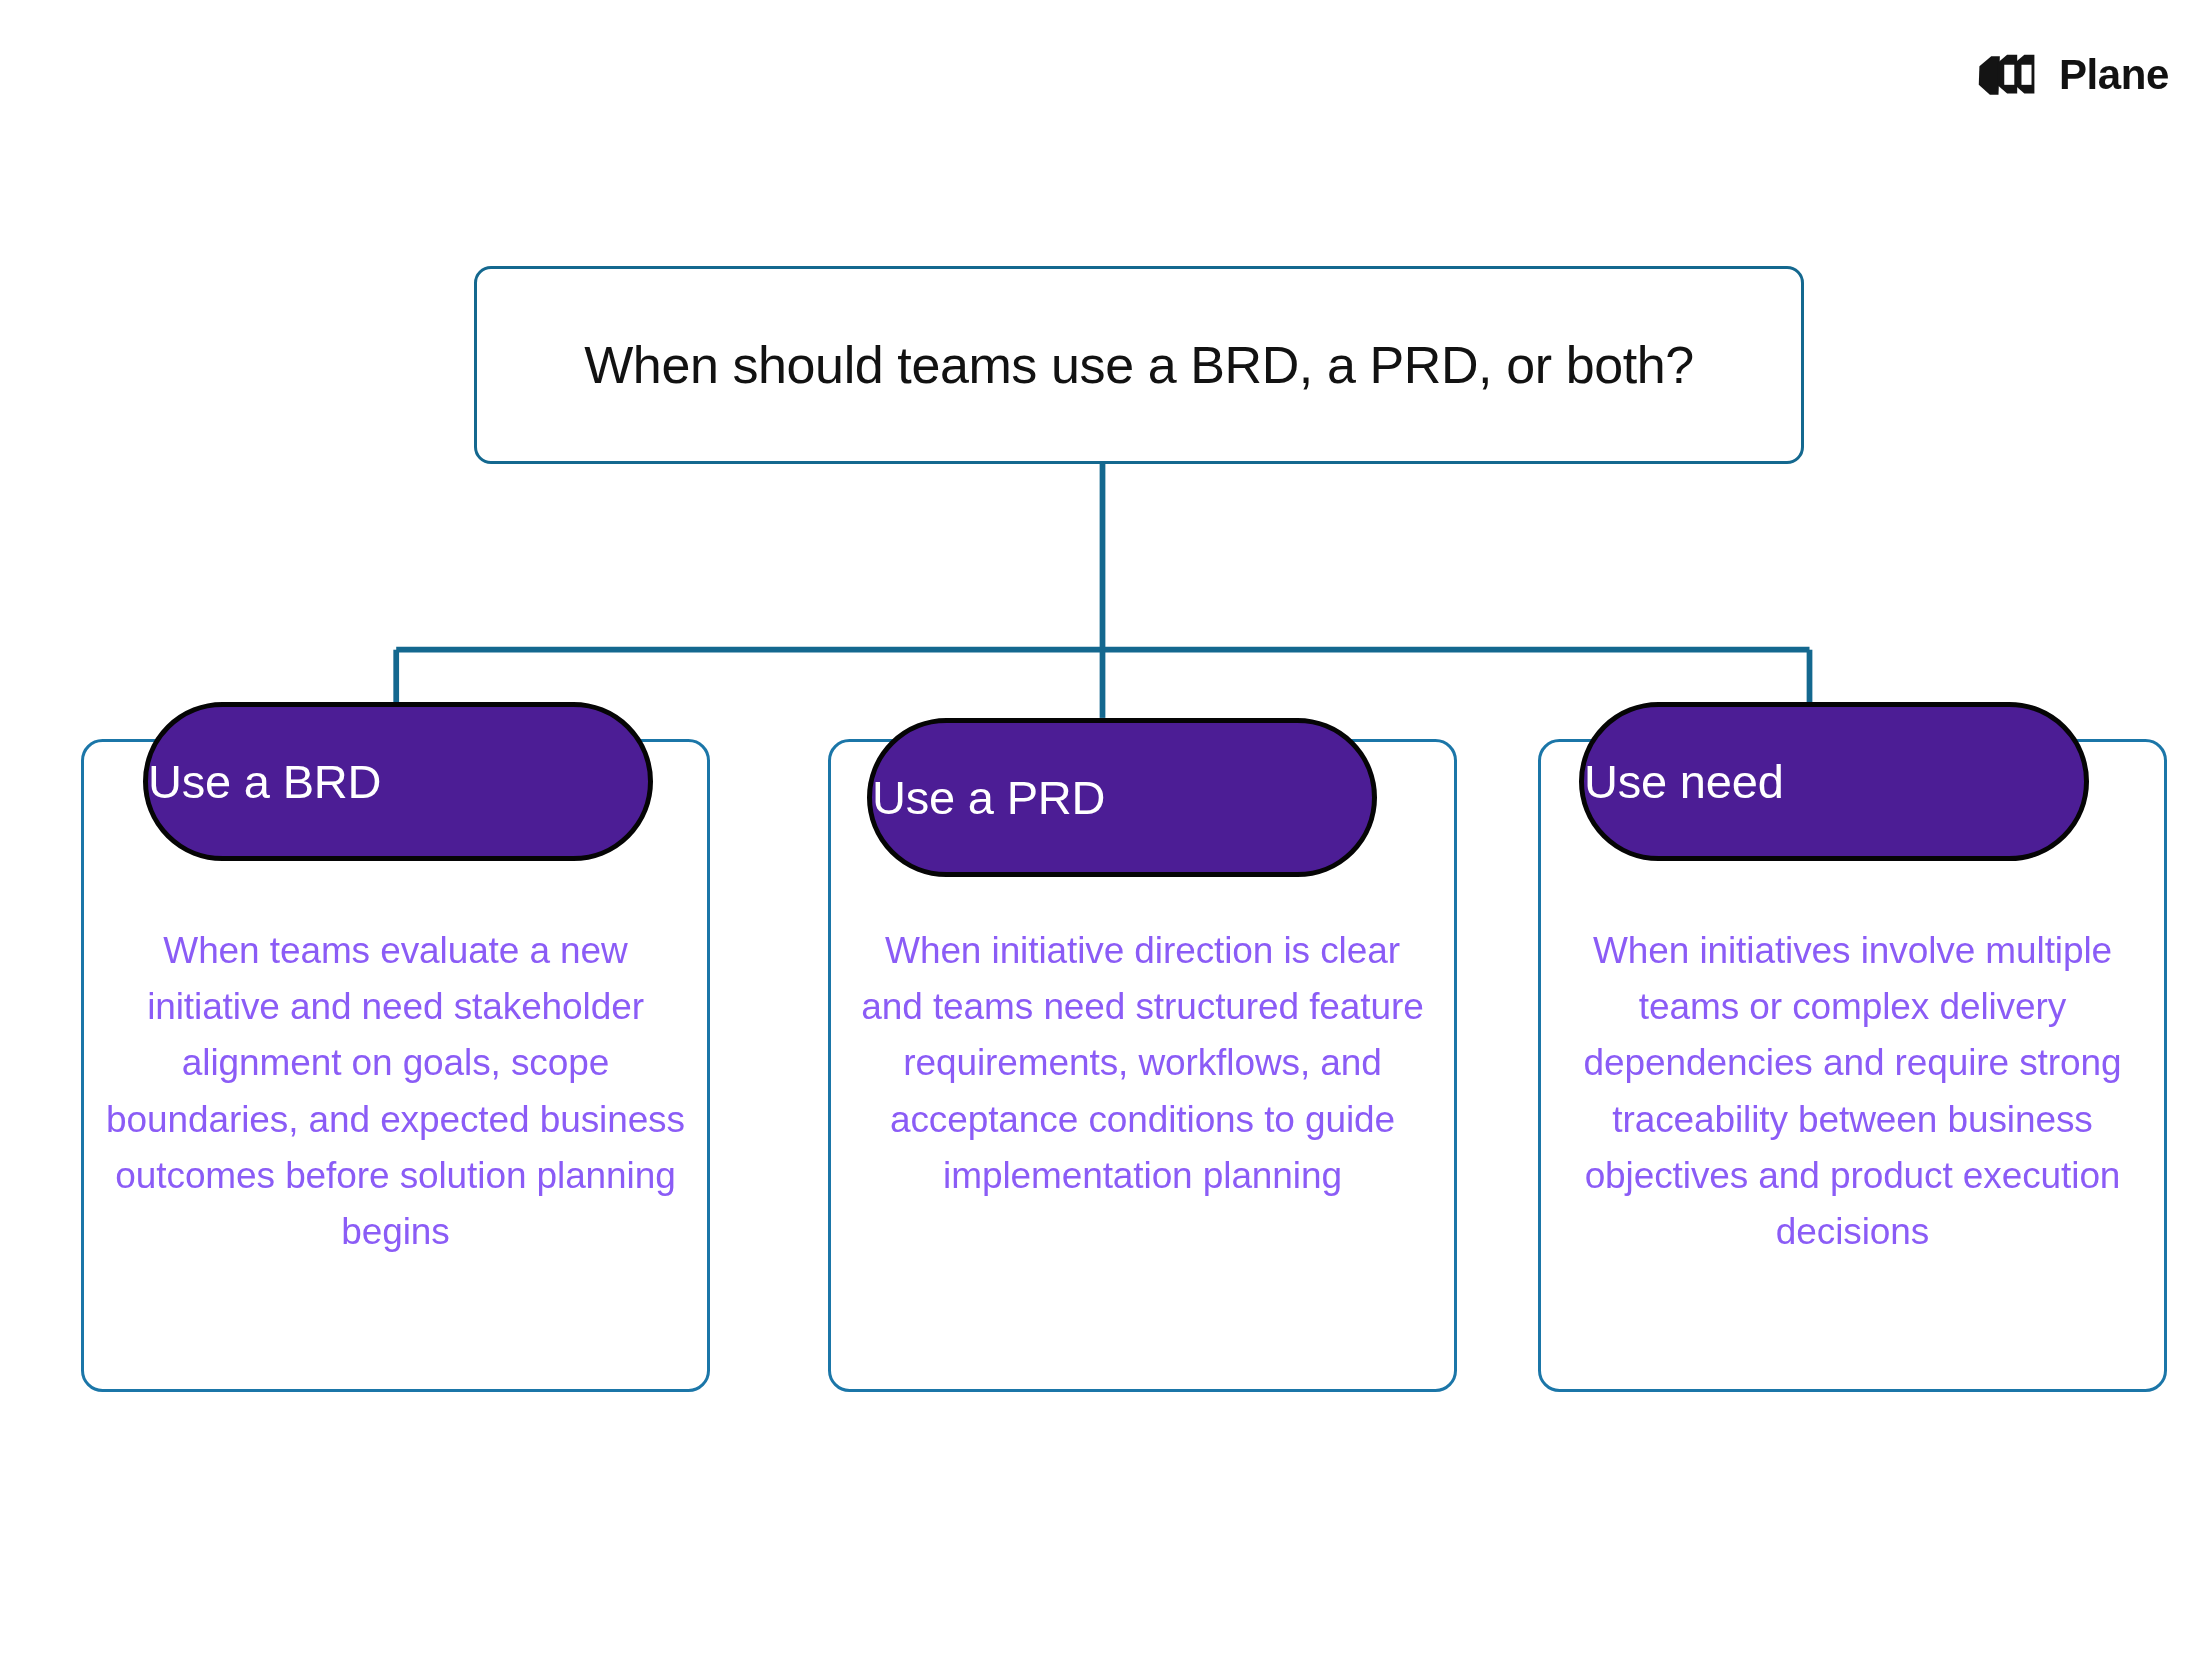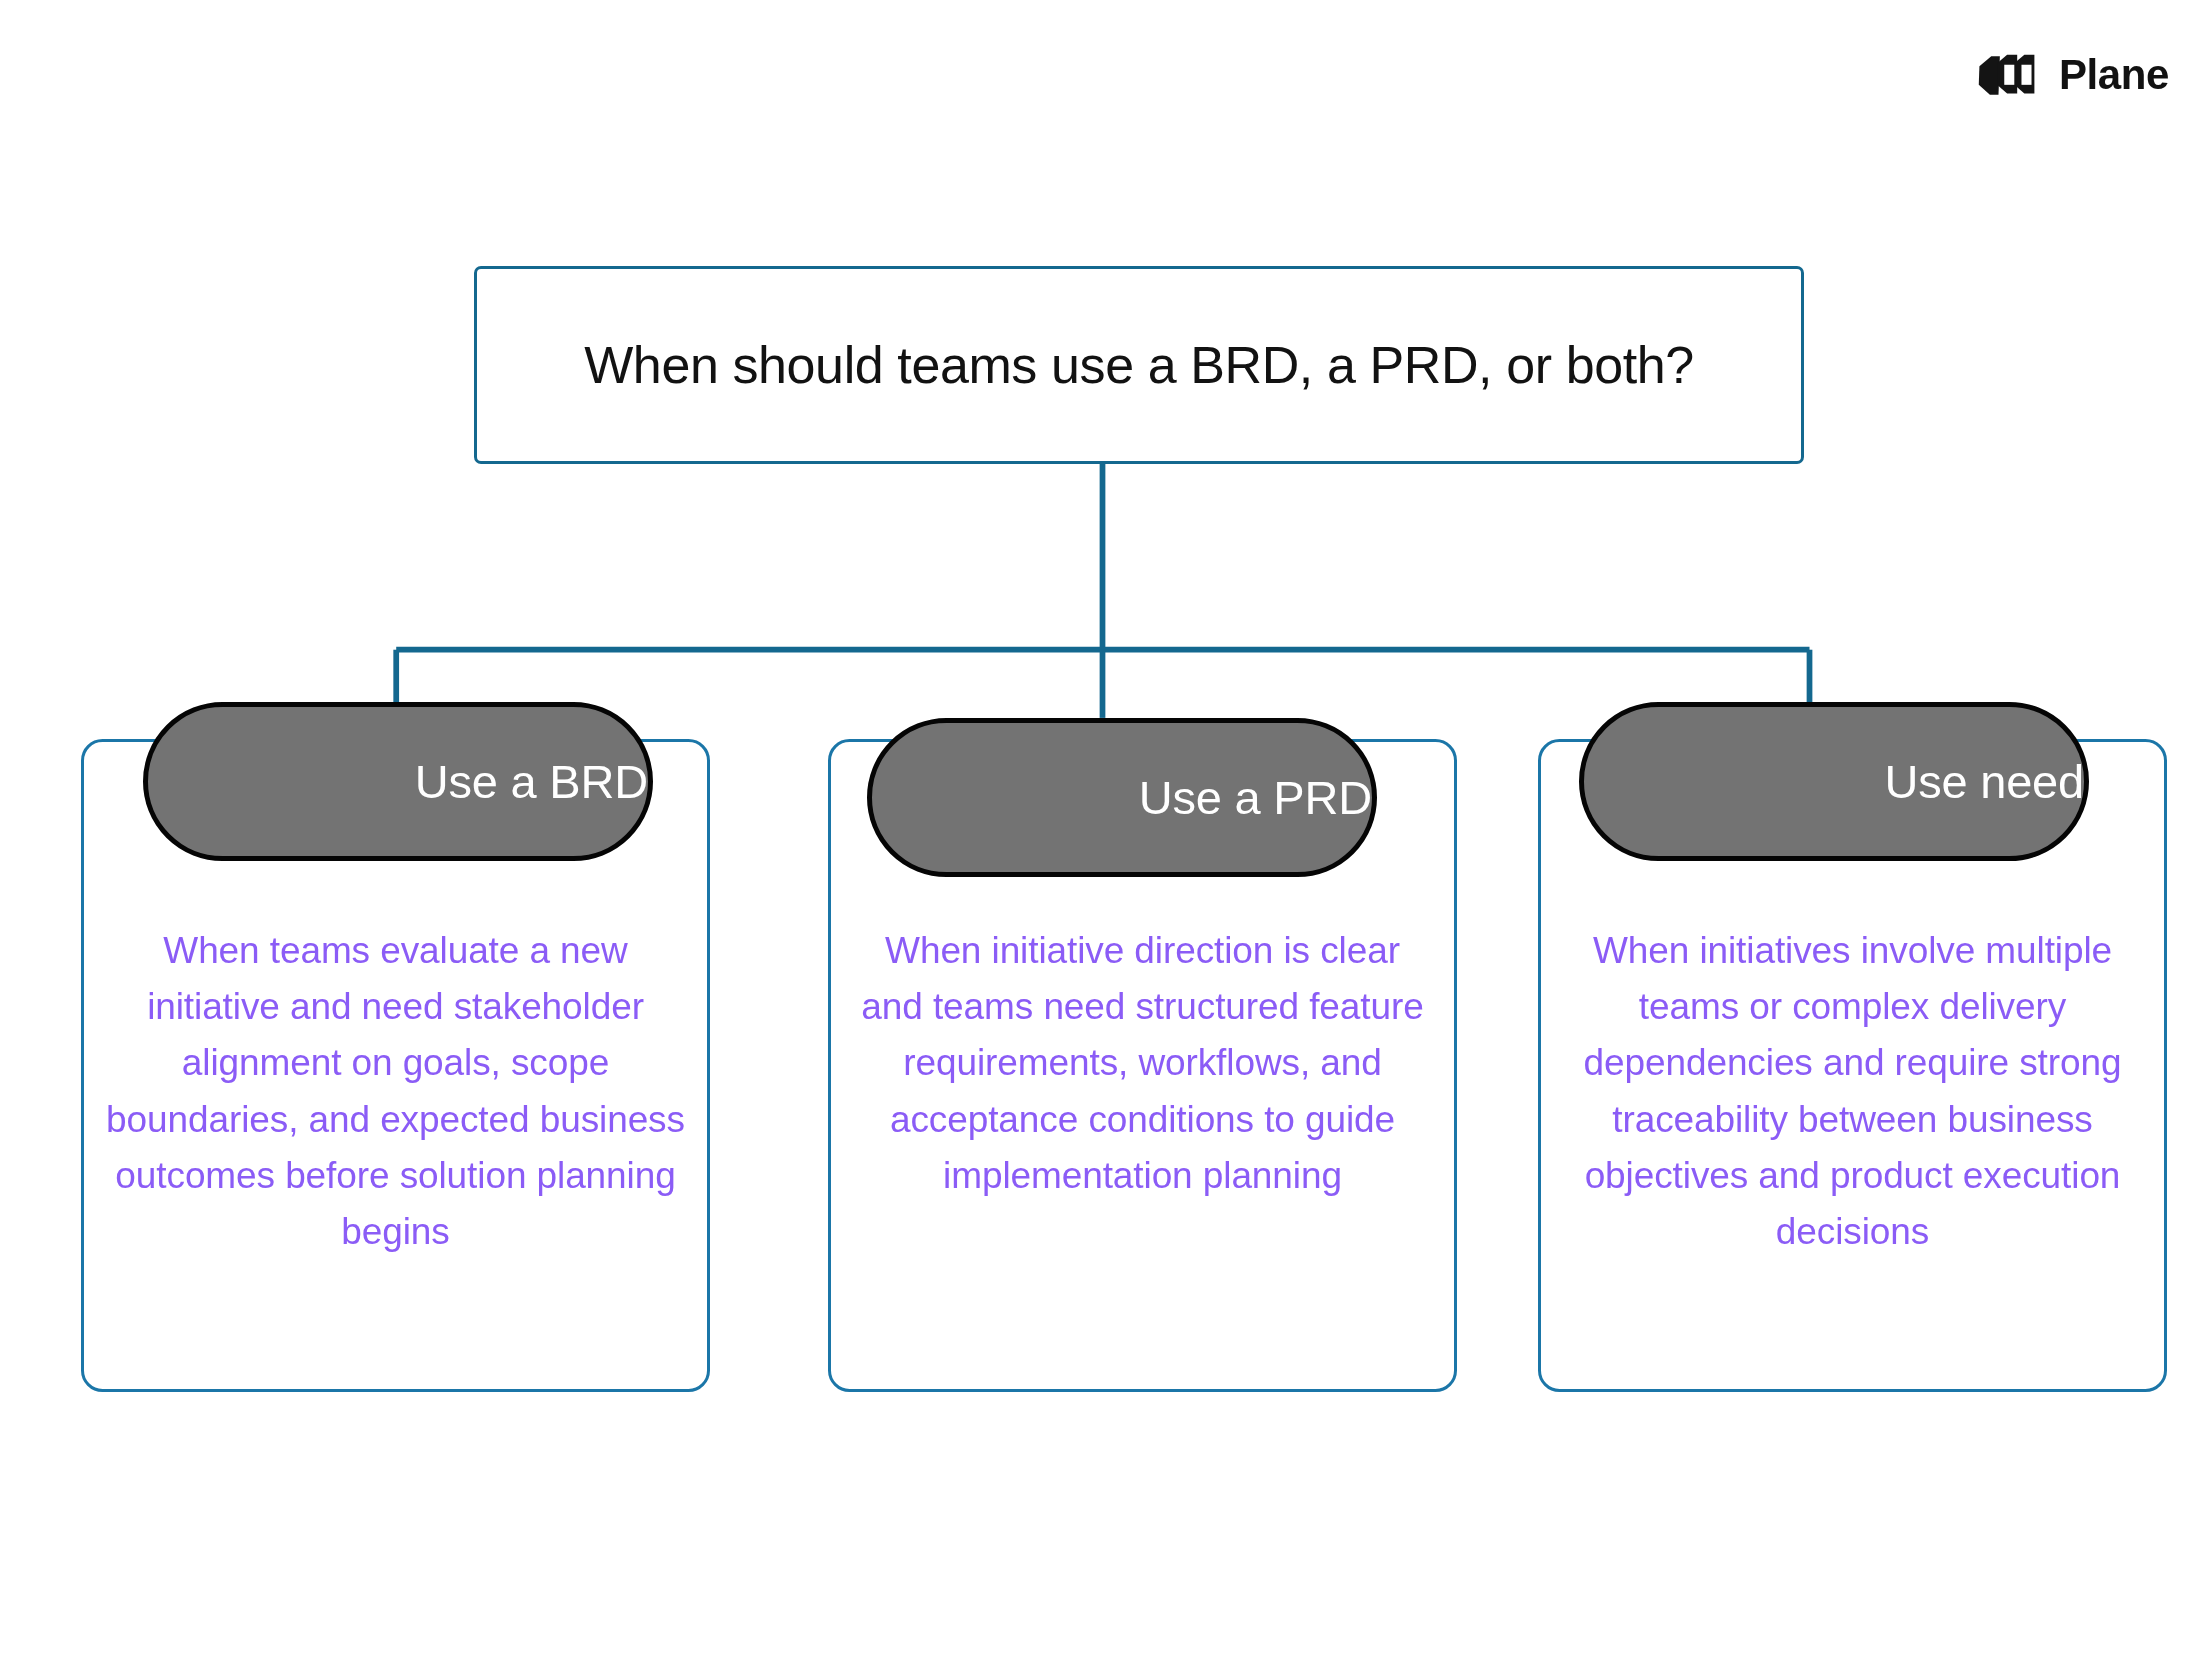--- a/index.html
+++ b/index.html
@@ -47,21 +47,21 @@
 
   
   #root-box {
     position: absolute;
     left: 474px;
     top: 266px;
     width: 1330px;
     height: 198px;
     box-sizing: border-box;
     border: 3.6px solid #14688F;
-    border-radius: 7px;
+    border-radius: 17px;
     background: #ffffff;
     display: flex;
     align-items: center;
     justify-content: center;
   }
   #root-title {
     font-size: 52px;
     font-weight: 400;
     line-height: 1.17;
     color: #121212;
@@ -97,26 +97,26 @@
     text-align: center;
     letter-spacing: -0.1px;
   }
 
   
   .pill {
     position: absolute;
     width: 510px;
     height: 159px;
     box-sizing: border-box;
-    background: #737373;
+    background: #4c1d95;
     border: 5px solid #050505;
     border-radius: 80px;
     display: flex;
     align-items: center;
-    justify-content: flex-end;
+    justify-content: flex-start;
     z-index: 5;
   }
   #pill-0 { left: 143px; top: 702px; }
   #pill-1 { left: 867px; top: 718px; }
   #pill-2 { left: 1579px; top: 702px; }
 
   .pill-label {
     font-size: 47px;
     font-weight: 400;
     color: #FFFFFF;

